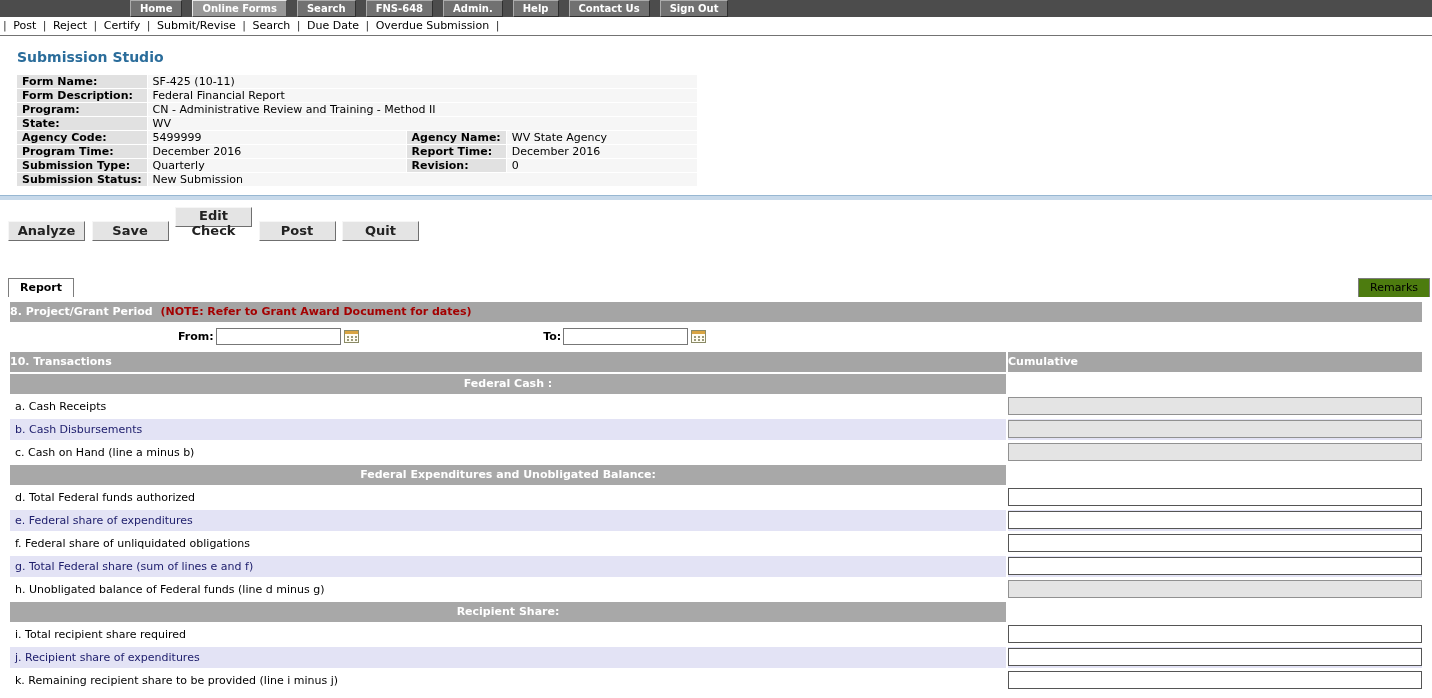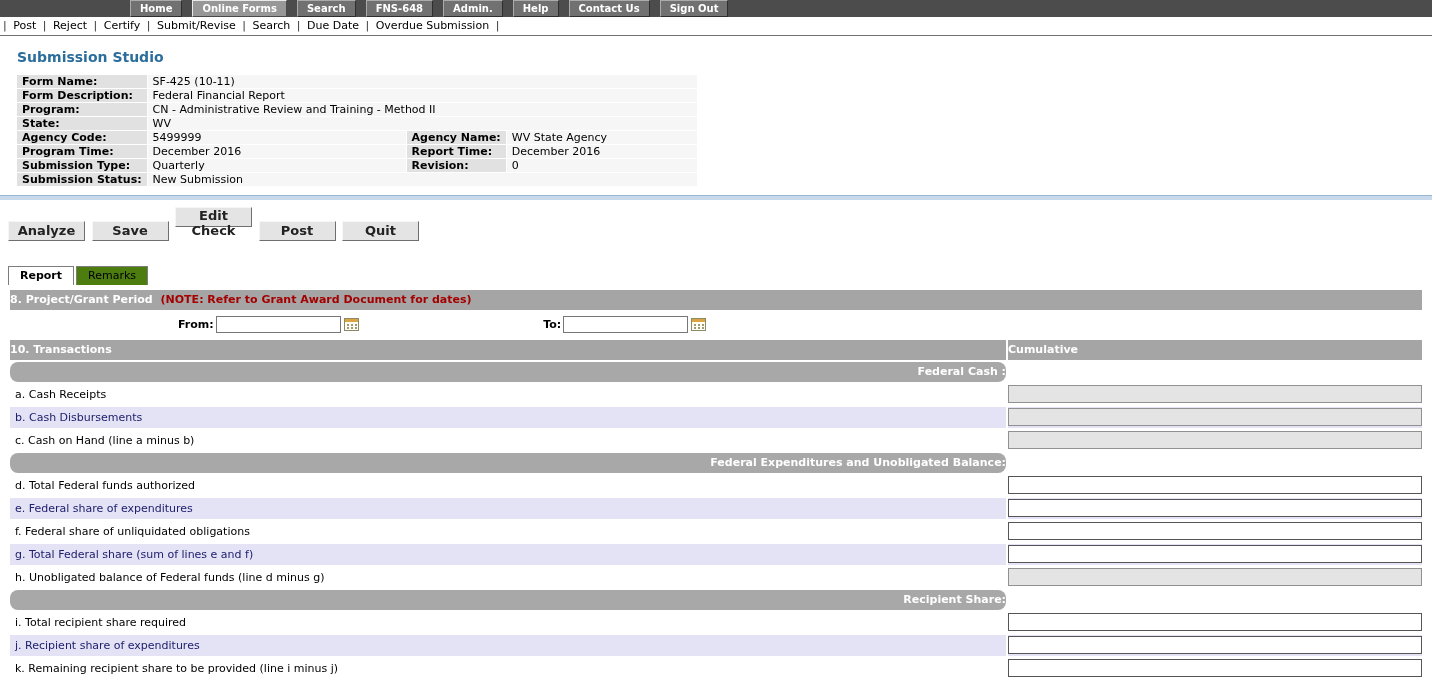--- a/index.html
+++ b/index.html
@@ -29,32 +29,32 @@
 
   .divider { margin-top:8px; height:5px; background:#c7d9ea; border-top:1px solid #97b7d2; }
 
   
   .actions { margin:7px 0 0 8px; }
   .btn { width:77px; height:20px; margin-right:3px; background:#e4e4e4; color:#222;
     border:1px solid; border-color:#f6f6f6 #6f6f6f #6f6f6f #f6f6f6;
     font-family:inherit; font-size:13px; font-weight:bold; cursor:pointer; }
 
   
-  .tabs { margin:25px 0 0 8px; display:flex; }
+  .tabs { margin:37px 0 0 8px; display:flex;justify-content:space-between; }
   .tab { padding:2px 11px 3px 11px; margin-right:2px; background:#4d7c0f;
     border:1px solid #7d7d7d; border-bottom:none; cursor:pointer; }
   .tab.active { background:#fff; font-weight:bold; }
 
   
   .main-table { width:1416px; margin:3px 0 0 8px; border-collapse:separate; border-spacing:2px; table-layout:fixed; }
   .col-right { width:414px; }
   .main-table td { font-size:11px; overflow:hidden; }
   td.hdr { background:#a5a5a5; color:#fff; font-weight:bold; text-align:left; height:20px; vertical-align:middle; }
   td.hdr .note { color:#a40000; margin-left:4px; }
-  td.subhdr { background:#a8a8a8; color:#fff; font-weight:bold; text-align:right; height:20px; vertical-align:middle;border-radius:8px; }
+  td.subhdr { background:#a8a8a8; color:#fff; font-weight:bold; text-align:center; height:20px; vertical-align:middle; }
   td.blank { background:#fff; }
   td.period-row { background:#fff; height:26px; vertical-align:middle; padding-left:168px; white-space:nowrap; }
   .plabel { font-weight:bold; margin-right:2px; }
   .plabel.to { margin-left:180px; }
   .date-input { width:125px; height:17px; border:1px solid #777; font-family:inherit; font-size:11px; padding:0 2px; vertical-align:middle; background:#fff; }
   .cal { display:inline-block; vertical-align:middle; margin-left:3px; cursor:pointer; line-height:0; }
 
   tr.norm td { background:#fff; }
   tr.altr td { background:#e3e3f5; color:#20206e; }
   td.row-label { height:21px; padding:2px 5px; vertical-align:middle; }

